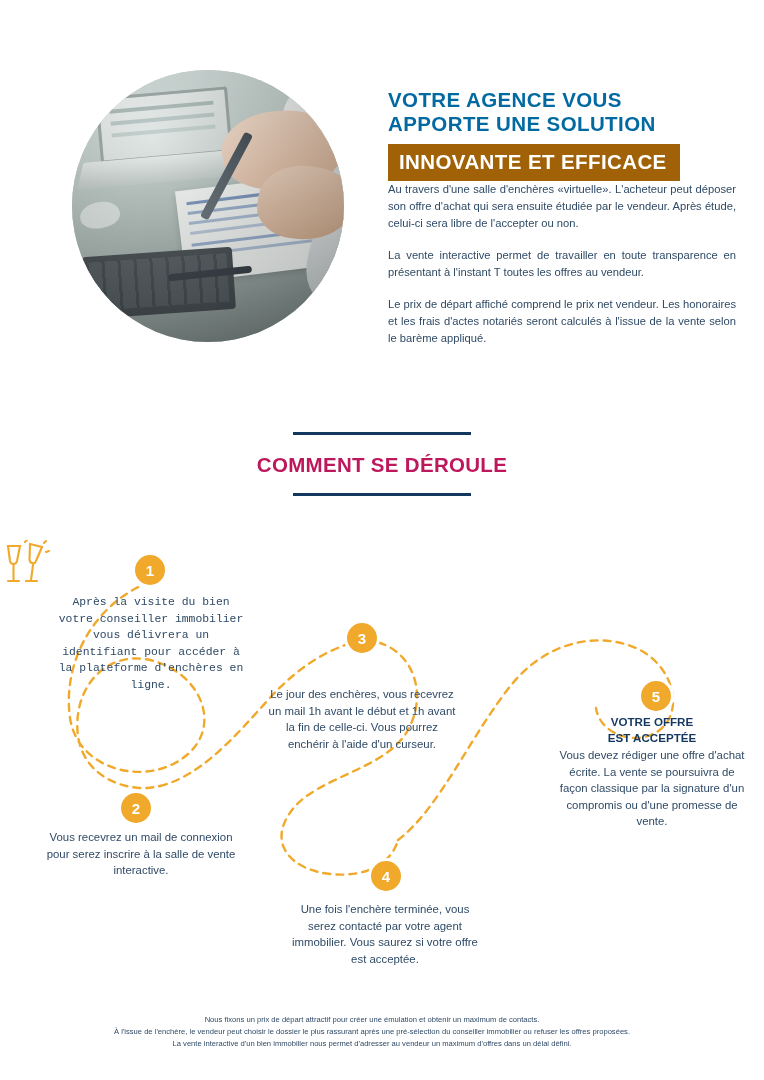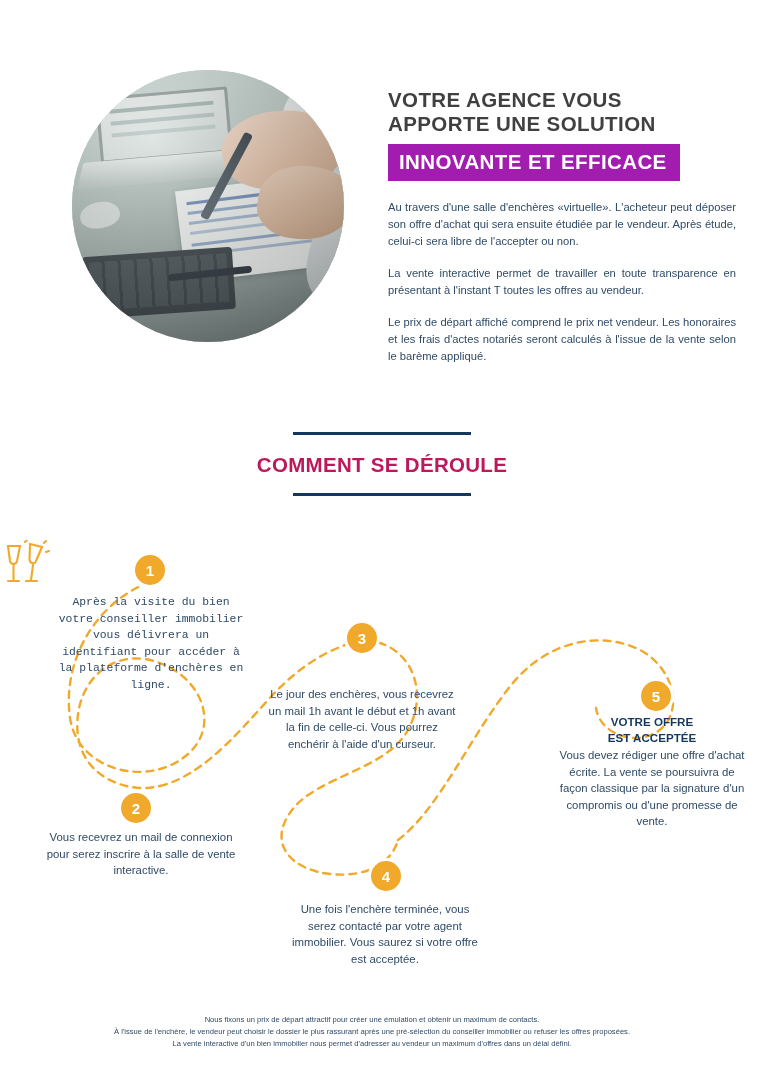--- a/index.html
+++ b/index.html
@@ -128,38 +128,37 @@
   .top-text {
     position: absolute;
     left: 388px;
     top: 28px;
     width: 348px;
   }
   .head-line {
     font-size: 20.5px;
     font-weight: bold;
     letter-spacing: .4px;
-    color: #404040;
+    color: #0369a1;
     line-height: 1.16;
     text-transform: uppercase;
   }
   .head-band {
     display: inline-block;
     margin-top: 8px;
-    background: #a21caf;
+    background: #a16207;
     color: #ffffff;
     font-size: 20.5px;
     font-weight: bold;
     letter-spacing: .4px;
     padding: 6px 13px 7px 11px;
     text-transform: uppercase;
     white-space: nowrap;
   }
   .para {
-    margin-top: 18px;
     font-size: 11.2px;
     line-height: 1.52;
     color: #2f4a66;
     text-align: justify;
   }
   .para + .para { margin-top: 15px; }
 
   
   .mid-title-wrap {
     position: absolute;

